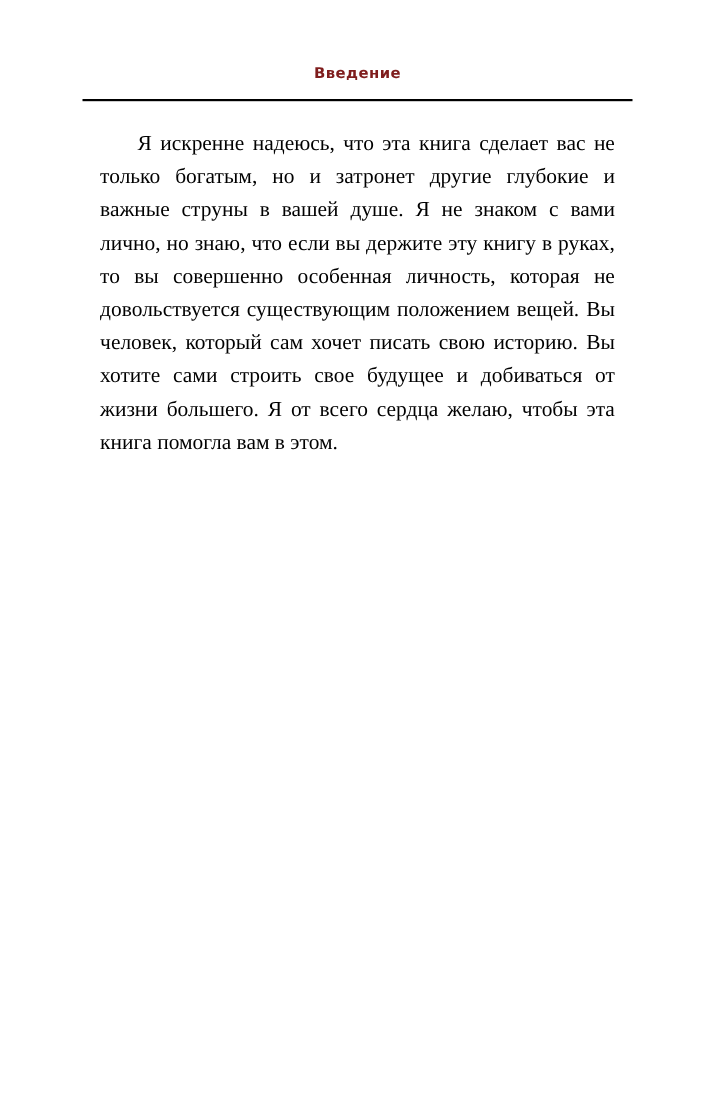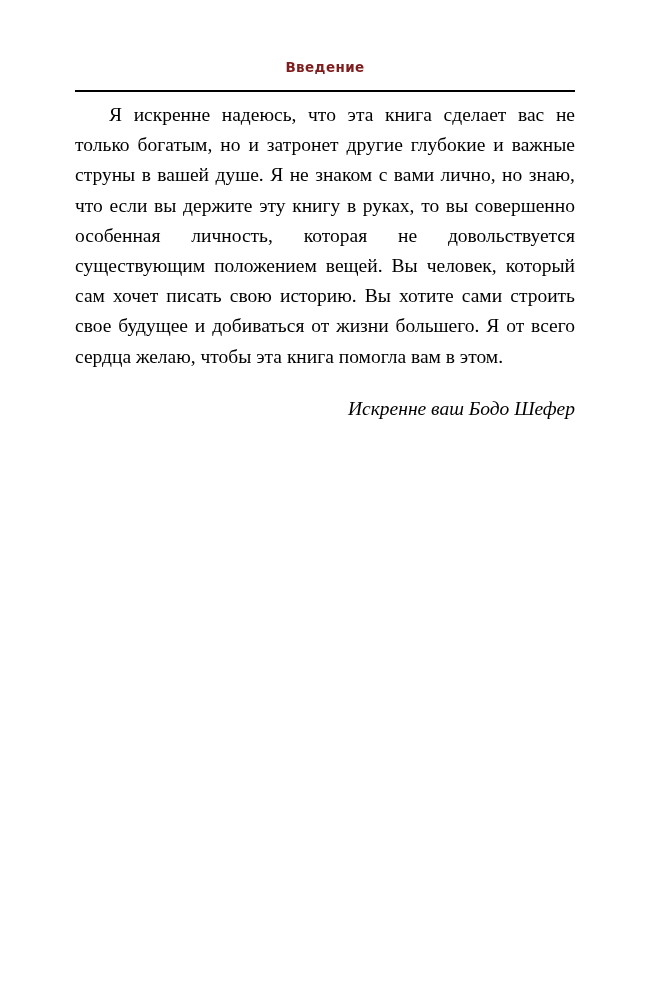--- a/index.html
+++ b/index.html
@@ -55,21 +55,21 @@
 
   
   .text-block {
     position: absolute;
     left: 75px;
     width: 500px;
     top: 100px;
   }
 
   .body-par {
-    margin: 0;
+    margin: 16px;
     text-align: justify;
     text-justify: inter-word;
     font-size: 19.5px;
     line-height: 30.2px;
     text-indent: 34px;
     hyphens: manual;
     font-family: Liberation Serif, serif;
   }
 
   .signature {
@@ -86,16 +86,15 @@
 
 <div class="page">
 
   <div class="header-zone">
     <div class="running-head">Введение</div>
     <div class="rule"></div>
   </div>
 
   <div class="text-block">
     <p class="body-par">Я искренне надеюсь, что эта книга сделает вас не только богатым, но и затронет другие глубокие и важные струны в вашей душе. Я не знаком с вами лично, но знаю, что если вы держите эту книгу в руках, то вы совершенно особенная личность, которая не довольствуется существующим положением вещей. Вы человек, который сам хочет писать свою историю. Вы хотите сами строить свое будущее и добиваться от жизни большего. Я от всего сердца желаю, чтобы эта книга помогла вам в этом.</p>
-    <p class="signature">Искренне ваш Бодо Шефер</p>
   </div>
 
 </div>
 
 </body></html>

